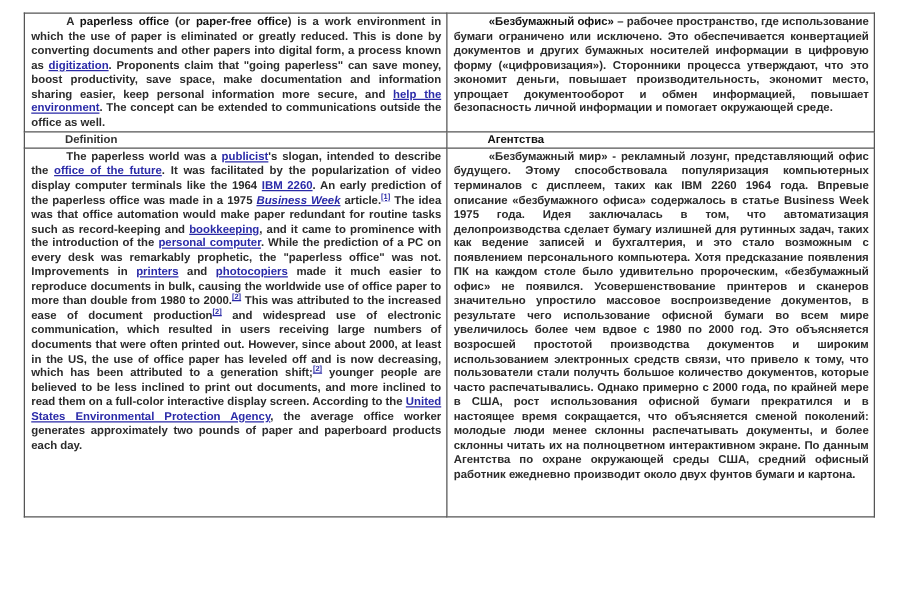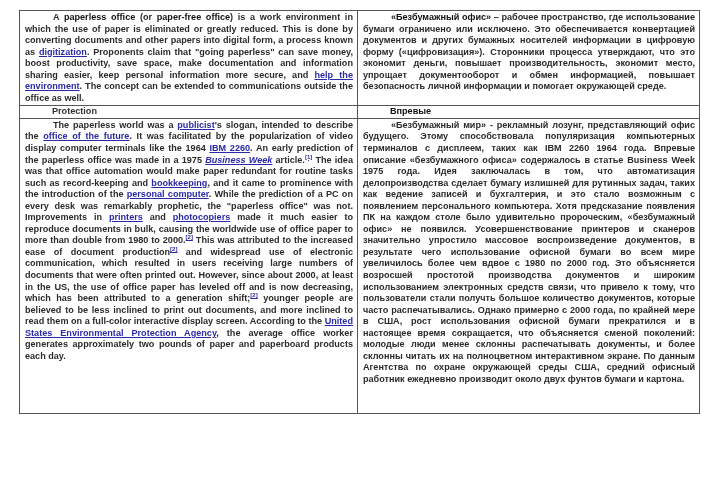--- a/index.html
+++ b/index.html
@@ -29,21 +29,21 @@
   <colgroup>
       <col class="col-en">
       <col class="col-ru">
     </colgroup>
   <tbody>
       <tr>
     <td class="just indent"><span>A </span><b>paperless office</b><span> (or </span><b>paper-free office</b><span>) is a work environment in which the use of paper is eliminated or greatly reduced. This is done by converting documents and other papers into digital form, a process known as </span><a class="lnk">digitization</a><span>. Proponents claim that "going paperless" can save money, boost productivity, save space, make documentation and information sharing easier, keep personal information more secure, and </span><a class="lnk">help the environment</a><span>. The concept can be extended to communications outside the office as well.</span></td>
     <td class="just indent"><b>«Безбумажный офис»</b><span> – рабочее пространство, где использование бумаги ограничено или исключено. Это обеспечивается конвертацией документов и других бумажных носителей информации в цифровую форму («цифровизация»). Сторонники процесса утверждают, что это экономит деньги, повышает производительность, экономит место, упрощает документооборот и обмен информацией, повышает безопасность личной информации и помогает окружающей среде.</span></td>
   </tr>
   <tr>
-    <td class="hdr-cell hdr-en">Protection</td>
-    <td class="hdr-cell hdr-ru">Впревые</td>
+    <td class="hdr-cell hdr-en">Definition</td>
+    <td class="hdr-cell hdr-ru">Агентства</td>
   </tr>
   <tr class="tall">
     <td class="just indent"><span>The paperless world was a </span><a class="lnk">publicist</a><span>'s slogan, intended to describe the </span><a class="lnk">office of the future</a><span>. It was facilitated by the popularization of video display computer terminals like the 1964 </span><a class="lnk">IBM 2260</a><span>. An early prediction of the paperless office was made in a 1975 </span><a class="lnk" style="font-style:italic">Business Week</a><span> article.</span><sup class="ref"><a class="lnk">[1]</a></sup><span> The idea was that office automation would make paper redundant for routine tasks such as record-keeping and </span><a class="lnk">bookkeeping</a><span>, and it came to prominence with the introduction of the </span><a class="lnk">personal computer</a><span>. While the prediction of a PC on every desk was remarkably prophetic, the "paperless office" was not. Improvements in </span><a class="lnk">printers</a><span> and </span><a class="lnk">photocopiers</a><span> made it much easier to reproduce documents in bulk, causing the worldwide use of office paper to more than double from 1980 to 2000.</span><sup class="ref"><a class="lnk">[2]</a></sup><span> This was attributed to the increased ease of document production</span><sup class="ref"><a class="lnk">[2]</a></sup><span> and widespread use of electronic communication, which resulted in users receiving large numbers of documents that were often printed out. However, since about 2000, at least in the US, the use of office paper has leveled off and is now decreasing, which has been attributed to a generation shift;</span><sup class="ref"><a class="lnk">[2]</a></sup><span> younger people are believed to be less inclined to print out documents, and more inclined to read them on a full-color interactive display screen. According to the </span><a class="lnk">United States Environmental Protection Agency</a><span>, the average office worker generates approximately two pounds of paper and paperboard products each day.</span></td>
     <td class="just indent">«Безбумажный мир» - рекламный лозунг, представляющий офис будущего. Этому способствовала популяризация компьютерных терминалов с дисплеем, таких как IBM 2260 1964 года. Впревые описание «безбумажного офиса» содержалось в статье Business Week 1975 года. Идея заключалась в том, что автоматизация делопроизводства сделает бумагу излишней для рутинных задач, таких как ведение записей и бухгалтерия, и это стало возможным с появлением персонального компьютера. Хотя предсказание появления ПК на каждом столе было удивительно пророческим, «безбумажный офис» не появился. Усовершенствование принтеров и сканеров значительно упростило массовое воспроизведение документов, в результате чего использование офисной бумаги во всем мире увеличилось более чем вдвое с 1980 по 2000 год. Это объясняется возросшей простотой производства документов и широким использованием электронных средств связи, что привело к тому, что пользователи стали получть большое количество документов, которые часто распечатывались. Однако примерно с 2000 года, по крайней мере в США, рост использования офисной бумаги прекратился и в настоящее время сокращается, что объясняется сменой поколений: молодые люди менее склонны распечатывать документы, и более склонны читать их на полноцветном интерактивном экране. По данным Агентства по охране окружающей среды США, средний офисный работник ежедневно производит около двух фунтов бумаги и картона.</td>
   </tr>
 </tbody>
   </table>
 
 </body></html>

